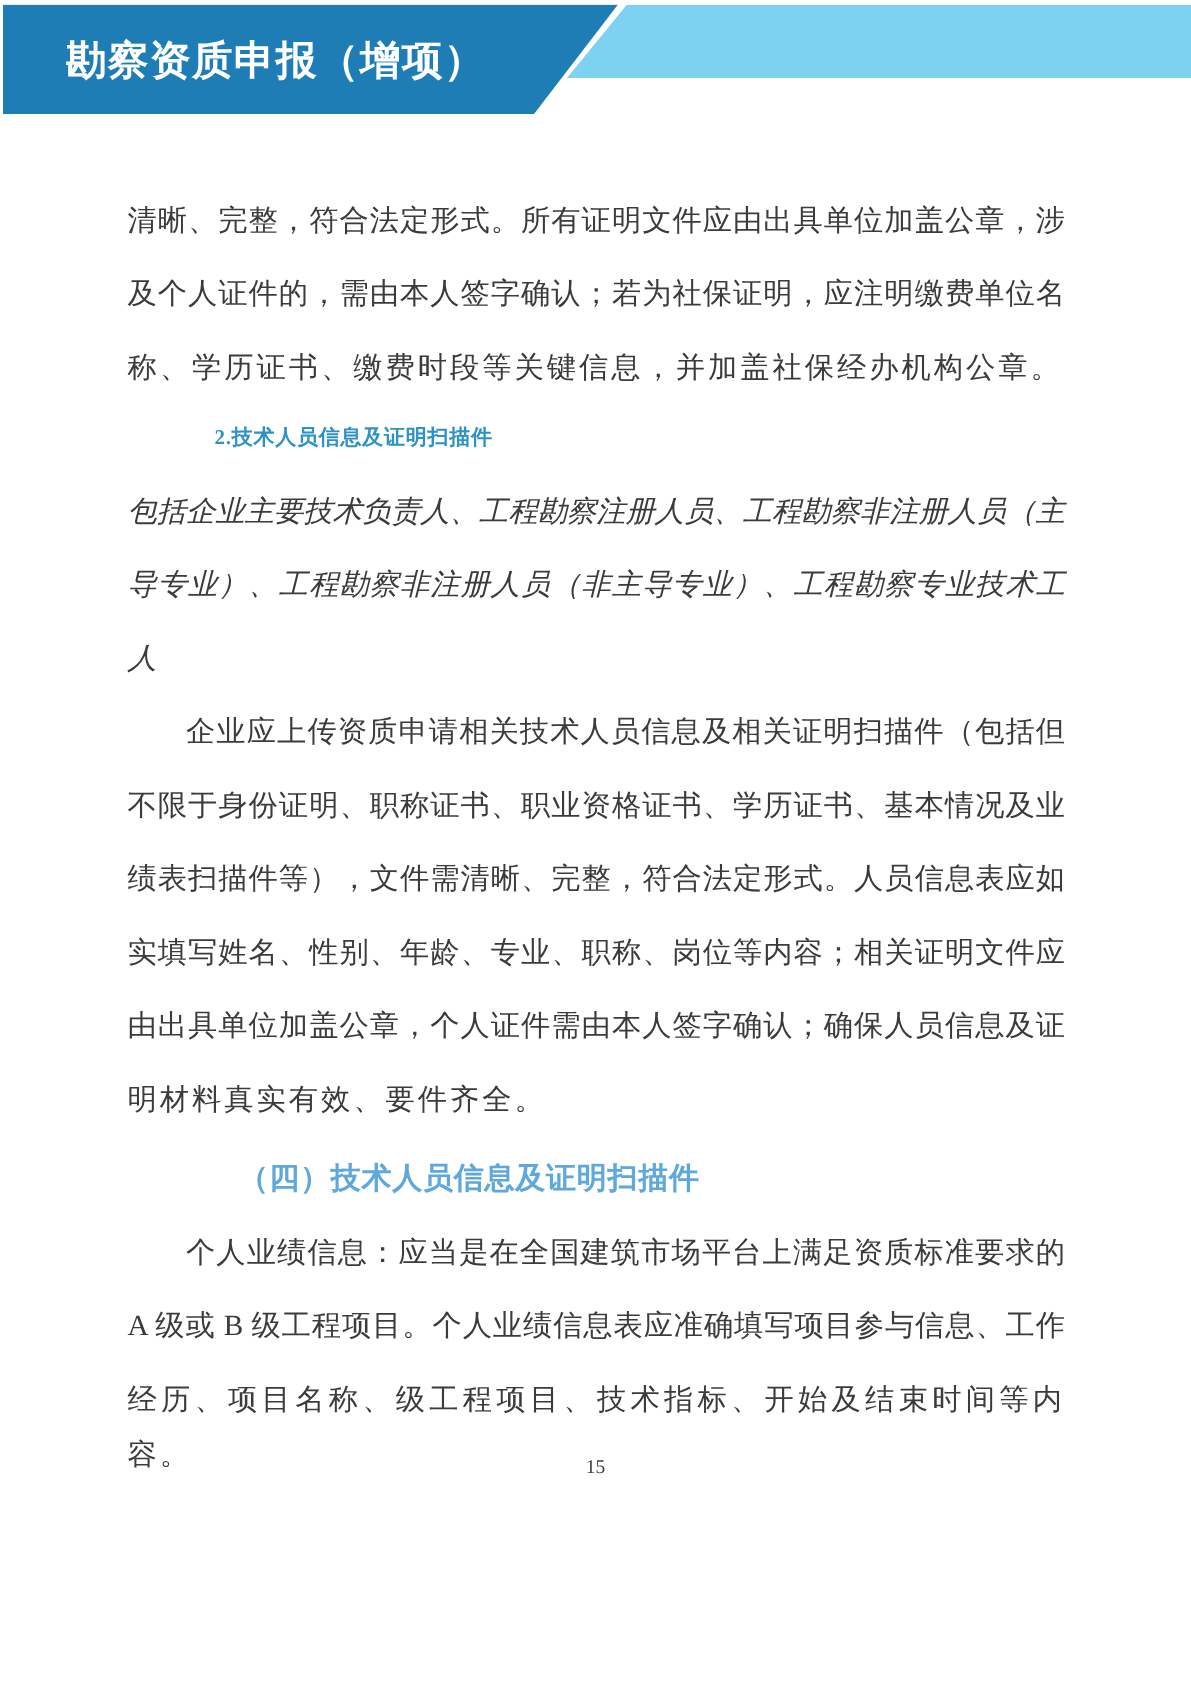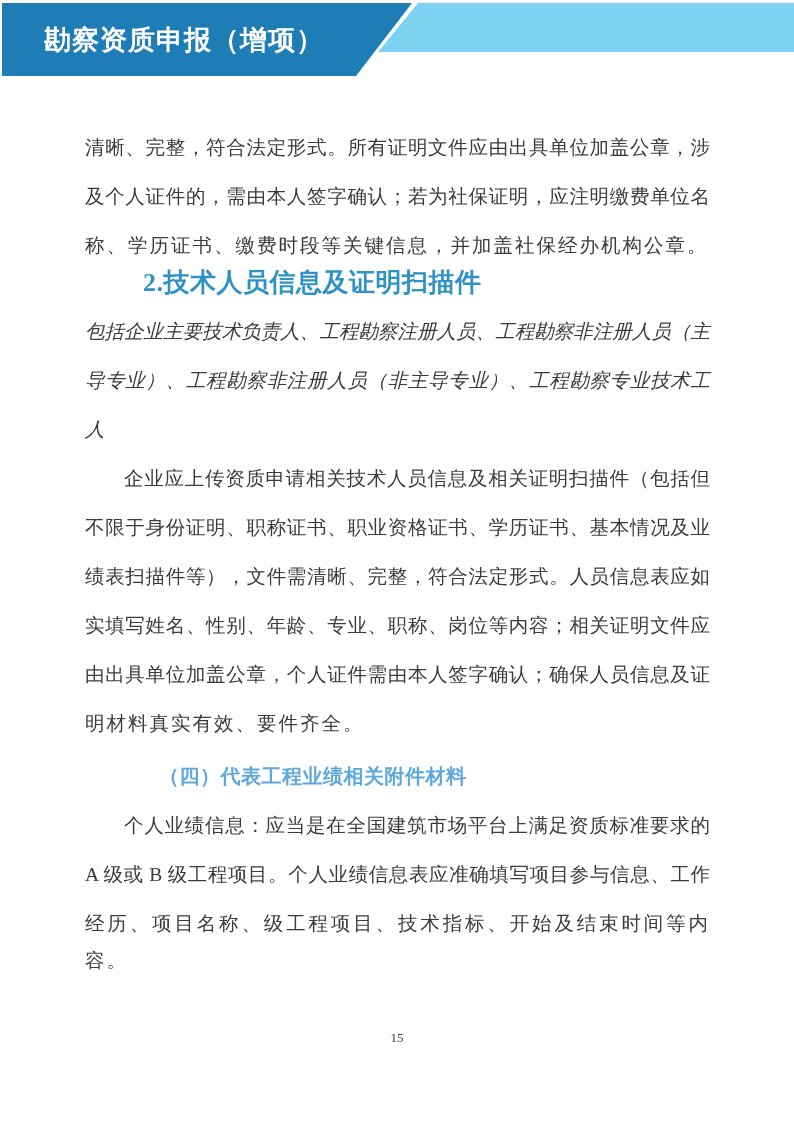--- a/index.html
+++ b/index.html
@@ -66,23 +66,24 @@
     text-align-last: left;
     letter-spacing: 2px;
   }
   .line.indent {
     text-indent: 39px;
   }
   .italic-para .line {
     font-style: italic;
   }
   .heading-2 {
+    margin-top: 10px;
     padding-left: 58px;
     font-weight: bold;
-    font-size: 26px;
+    font-size: 14px;
     line-height: 37px;
     color: var(--heading-2, #2e93c4);
     letter-spacing: 0.5px;
   }
   .para-3 {
     margin-top: 5px;
   }
   .heading-4 {
     margin-top: 16px;
     padding-left: 74px;
@@ -94,21 +95,21 @@
     letter-spacing: 0.5px;
   }
   .para-4 {
     margin-top: 7px;
   }
 
   
   .page-number {
     position: absolute;
     left: 0;
-    top: 1030px;
+    top: 970px;
     width: 100%;
     text-align: center;
     font-size: 13px;
     color: #3b3b3b;
   }
 </style>
 </head>
 <body>
 
 <div class="page">
@@ -136,21 +137,21 @@
 
     <div class="para-3">
       <div class="line indent">企业应上传资质申请相关技术人员信息及相关证明扫描件（包括但</div>
       <div class="line">不限于身份证明、职称证书、职业资格证书、学历证书、基本情况及业</div>
       <div class="line">绩表扫描件等），文件需清晰、完整，符合法定形式。人员信息表应如</div>
       <div class="line">实填写姓名、性别、年龄、专业、职称、岗位等内容；相关证明文件应</div>
       <div class="line">由出具单位加盖公章，个人证件需由本人签字确认；确保人员信息及证</div>
       <div class="line last">明材料真实有效、要件齐全。</div>
     </div>
 
-    <div class="heading-4">（四）代表工程业绩相关附件材料</div>
+    <div class="heading-4">（四）技术人员信息及证明扫描件</div>
 
     <div class="para-4">
       <div class="line indent">个人业绩信息：应当是在全国建筑市场平台上满足资质标准要求的</div>
       <div class="line">A 级或 B 级工程项目。个人业绩信息表应准确填写项目参与信息、工作</div>
       <div class="line last">经历、项目名称、级工程项目、技术指标、开始及结束时间等内容。</div>
     </div>
 
   </div>
 
   <div class="page-number">15</div>

